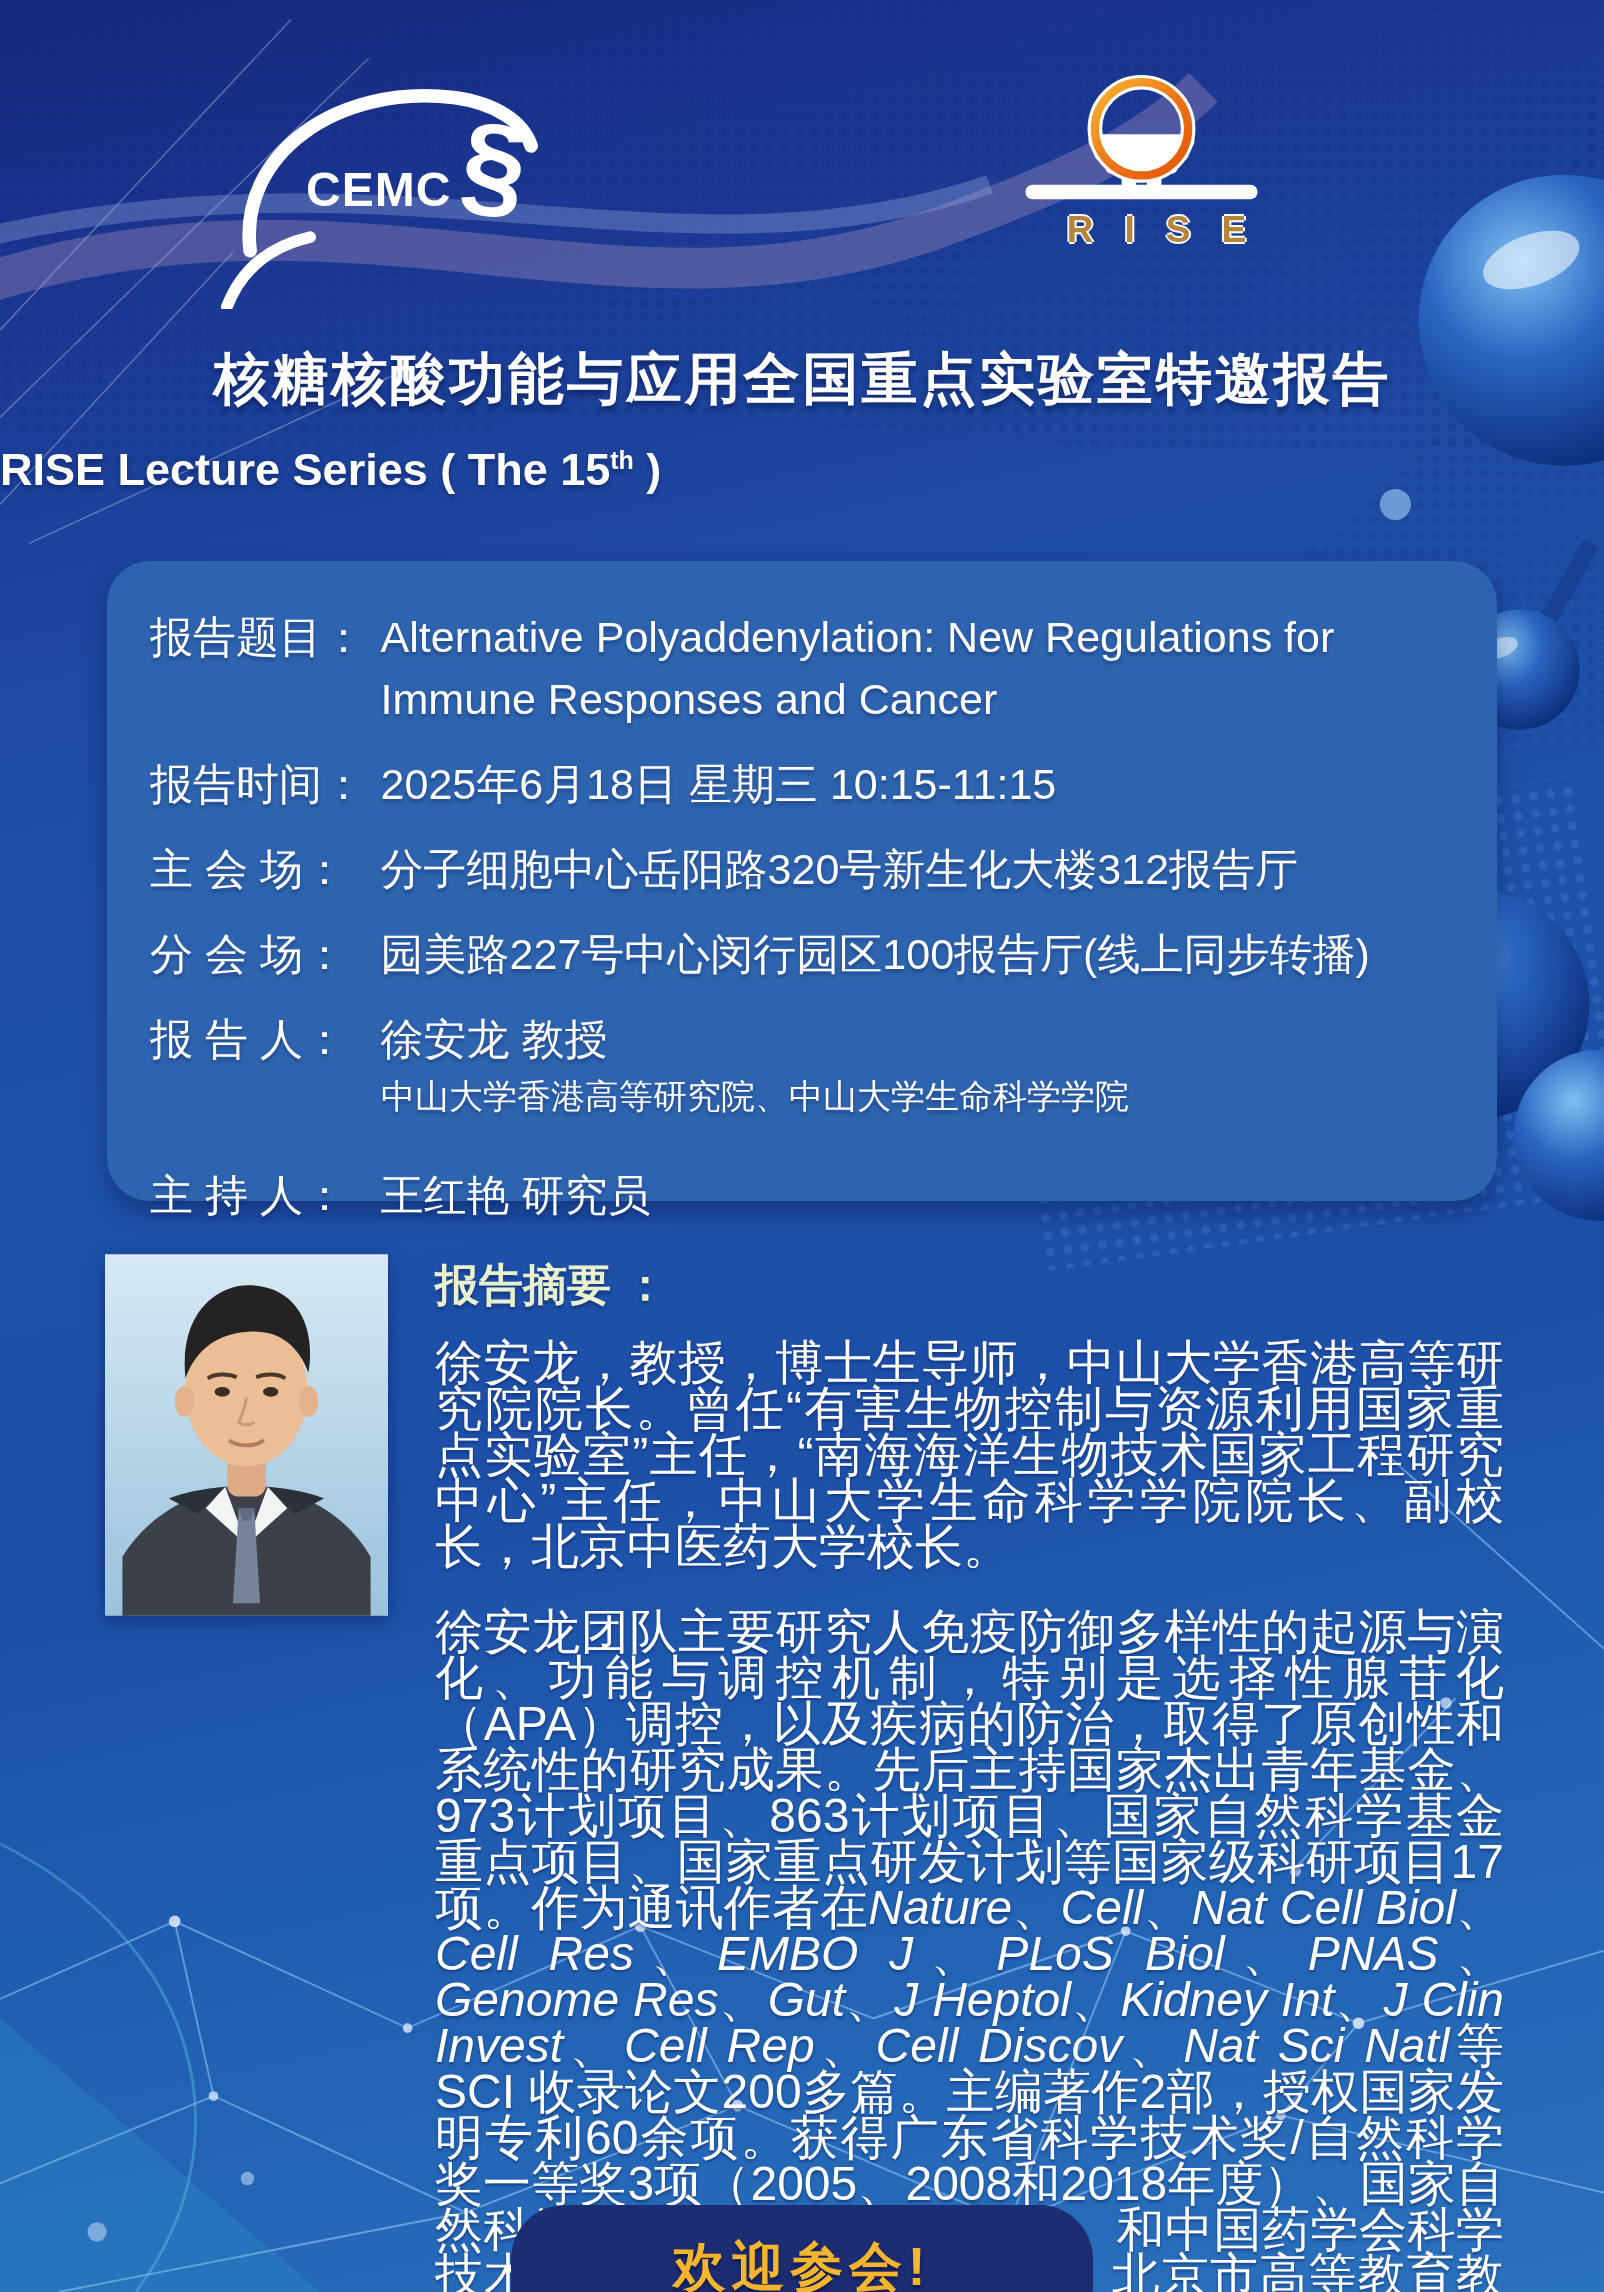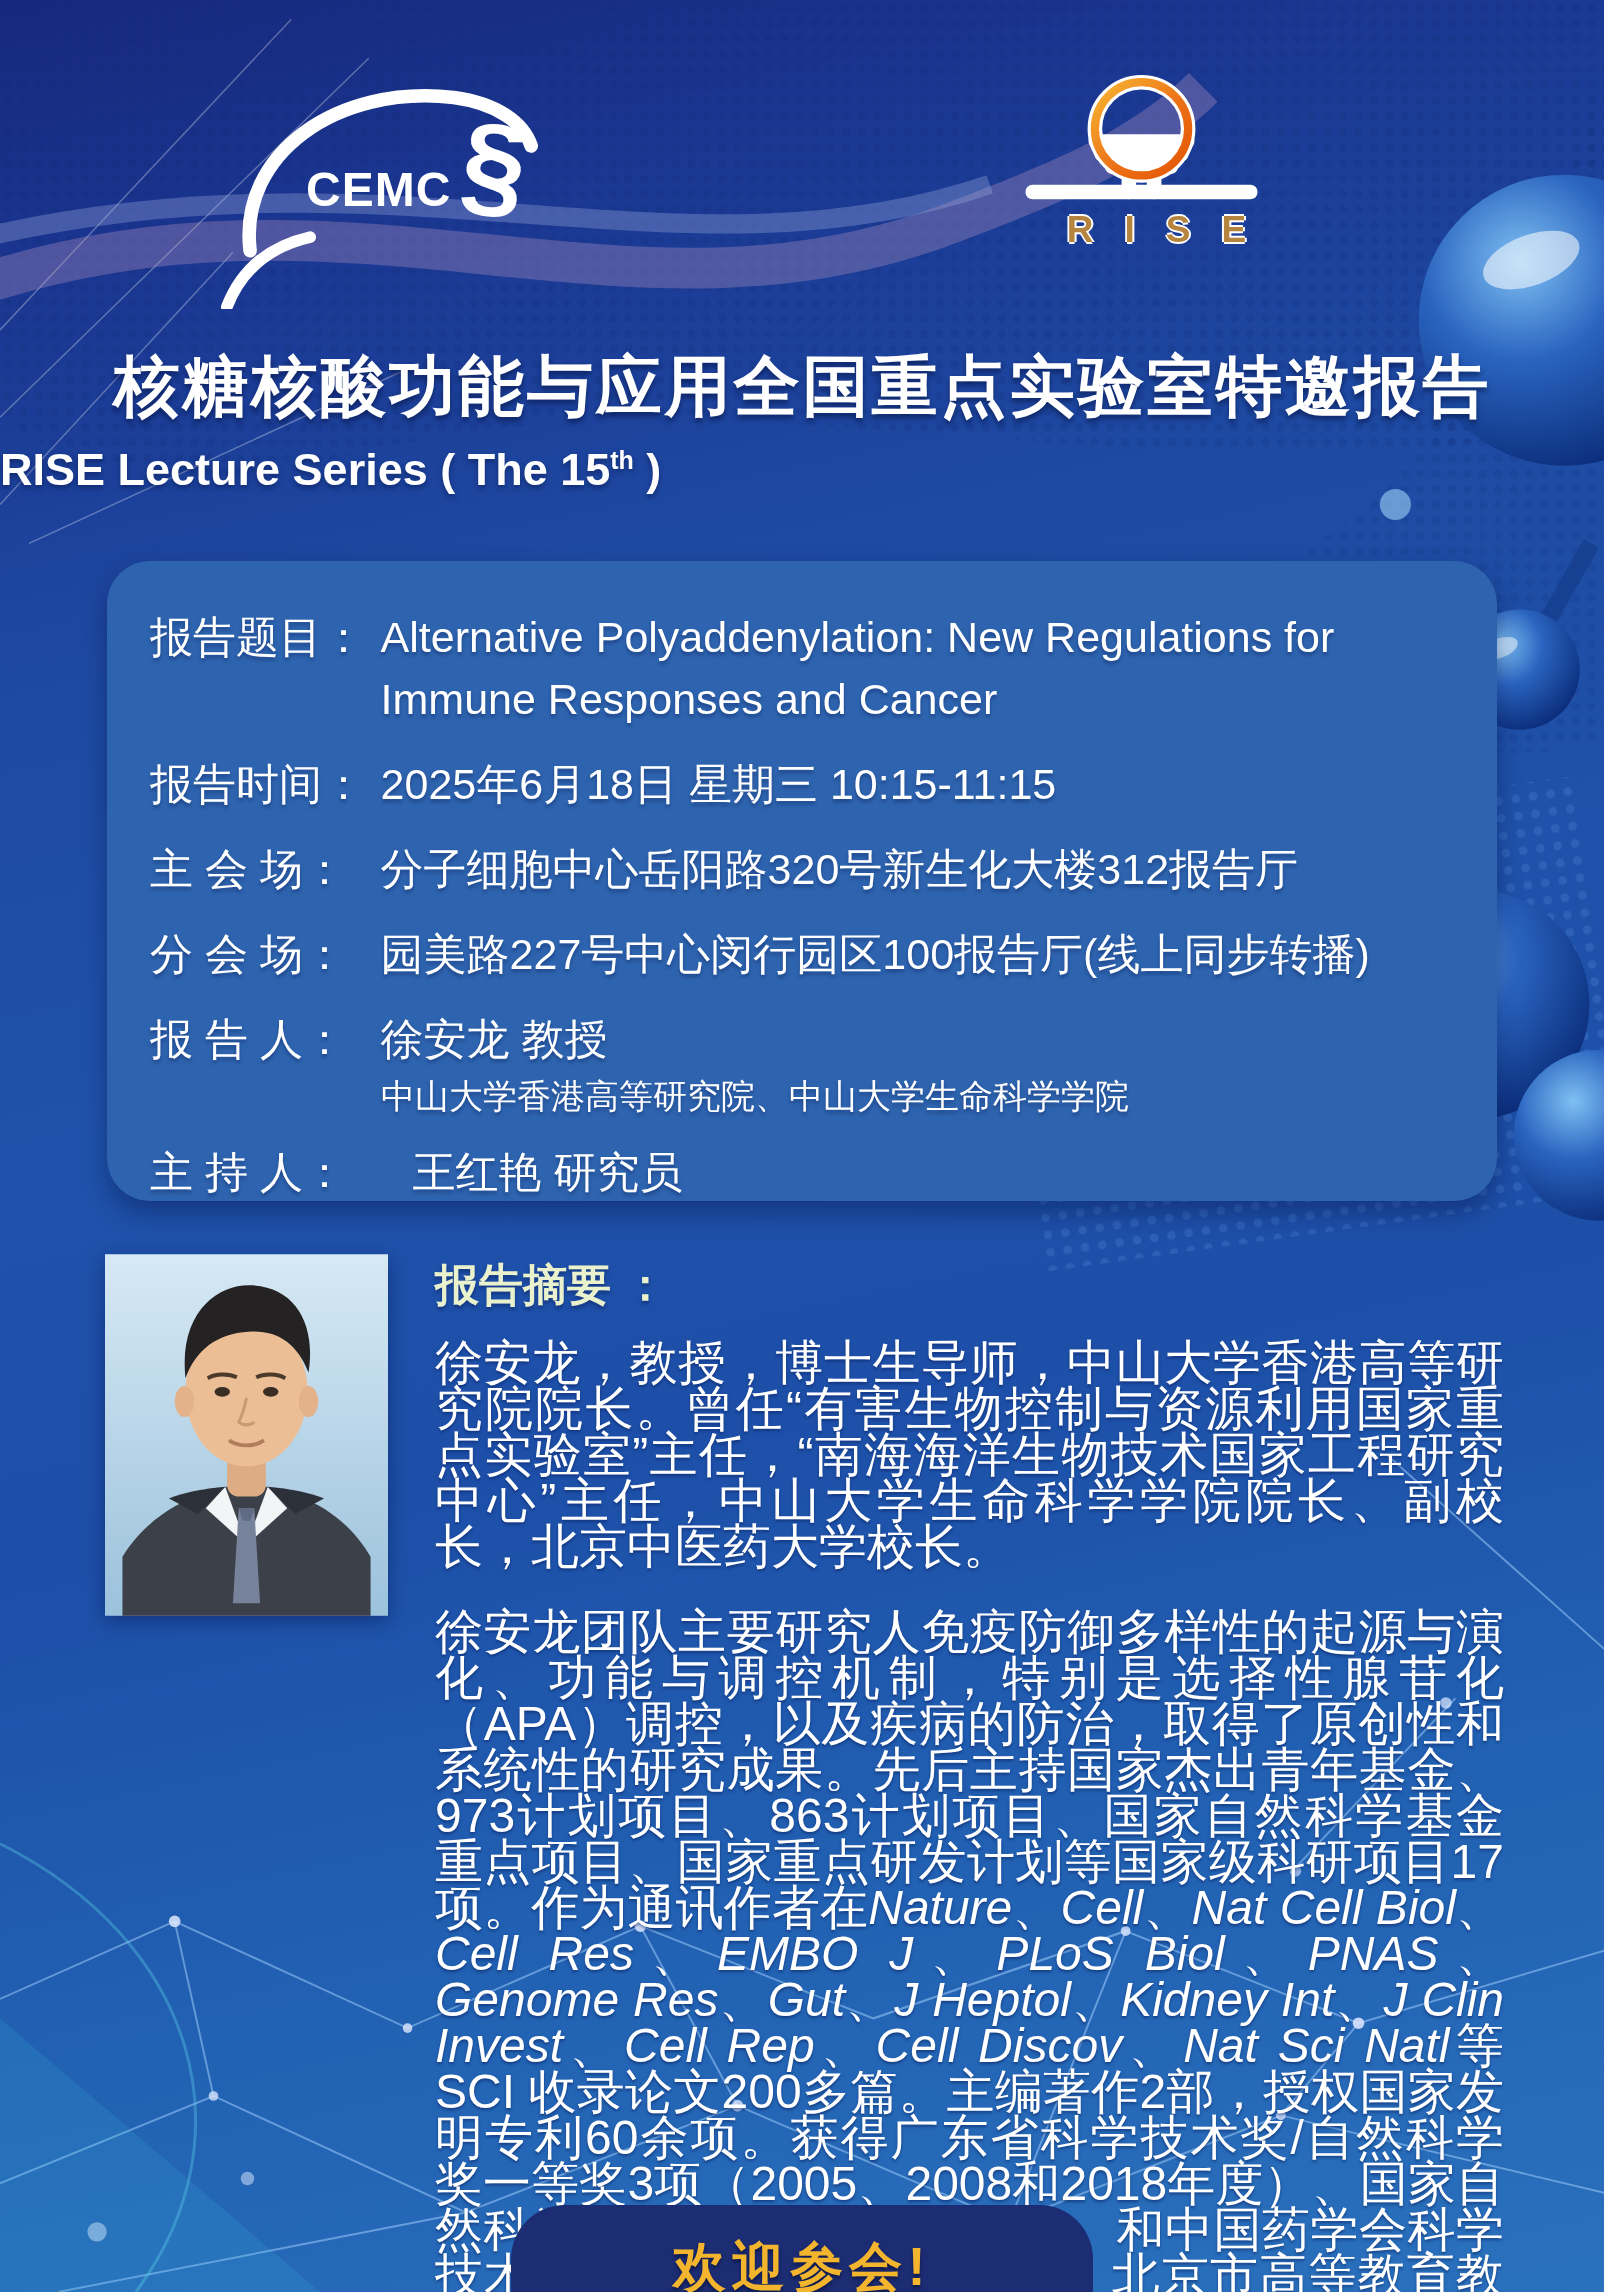--- a/index.html
+++ b/index.html
@@ -20,41 +20,41 @@
   .rise-logo{position:absolute;left:1019px;top:56px;width:245px;height:204px;}
   .rise-letters{
     position:absolute;left:15px;top:153px;width:245px;text-align:center;
     font-size:37px;font-weight:bold;letter-spacing:31px;text-indent:31px;color:#b5853f;
     text-shadow:-1.9px 0 0 #fff,1.9px 0 0 #fff,0 -1.9px 0 #fff,0 1.9px 0 #fff;
   }
 
   
   .title{
     position:absolute;left:0;top:342px;width:100%;margin:0;text-align:center;
-    font-size:66px;font-weight:bold;letter-spacing:2.9px;color:#ffffff;
+    font-size:56px;font-weight:bold;letter-spacing:2.9px;color:#ffffff;
     text-shadow:0 3.9px 5.8px rgba(6,20,70,.6);
   }
   .subtitle{
     position:absolute;left:0;top:444px;width:100%;text-align:left;
     font-size:45px;font-weight:600;color:#ffffff;text-shadow:0 2.9px 4.9px rgba(6,20,70,.5);
   }
   .subtitle sup{font-size:25px;}
 
   
   .info-box{
     position:absolute;left:107px;top:561px;width:1390px;height:640px;box-sizing:border-box;
     background:#2e64af;border-radius:43px;padding:35px 39px 12px 43px;
     box-shadow:0 11.6px 23px rgba(4,18,70,.4);
   }
   .info-row{display:flex;margin-top:23px;font-size:43px;line-height:62px;}
   .info-row:first-child{margin-top:9.7px;}
   .info-label{flex:0 0 219px;white-space:nowrap;}
   .info-value{flex:1;margin-left:11.6px;}
   .affiliation{margin:3.9px 0 0 231px;font-size:34px;line-height:45px;}
-  .host-row{margin-top:22px;gap:32px;}
+  .host-row{margin-top:45px;}
   .info-box,.info-box *{text-shadow:0 2.9px 3.9px rgba(10,30,90,.45);}
 
   
   .portrait{position:absolute;left:105px;top:1254px;width:283px;height:362px;box-shadow:0 5.8px 17.5px rgba(4,18,70,.45);}
   .abstract{position:absolute;left:435px;top:1256px;width:1069px;}
   .abstract-heading{font-size:44px;font-weight:bold;color:#e9f2cd;text-shadow:0 2.9px 3.9px rgba(10,30,90,.5);}
   .bio{
     margin:25px 0 0 0;font-size:48px;line-height:46px;text-align:justify;color:#fff;
     text-shadow:0 1.9px 2.9px rgba(10,30,90,.55);
   }

